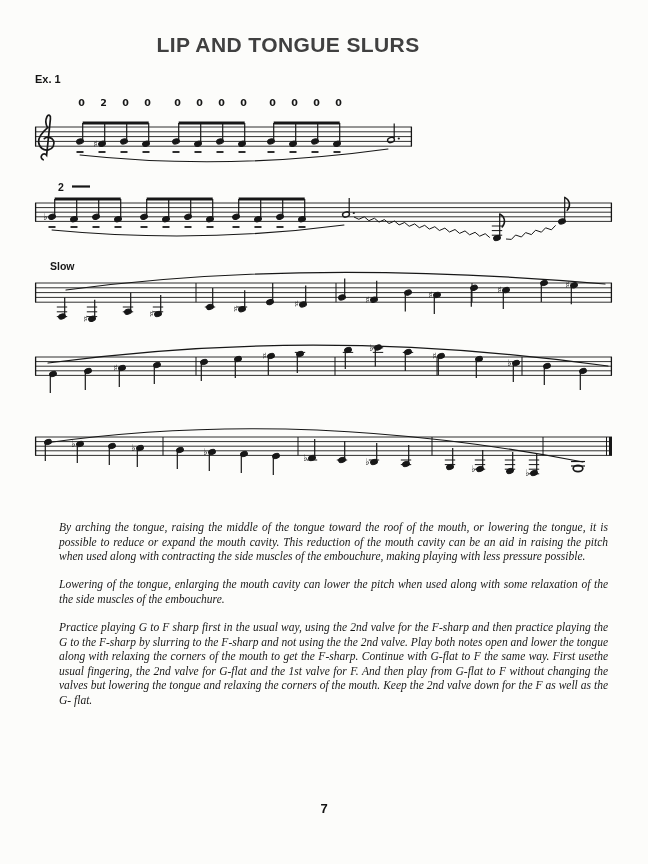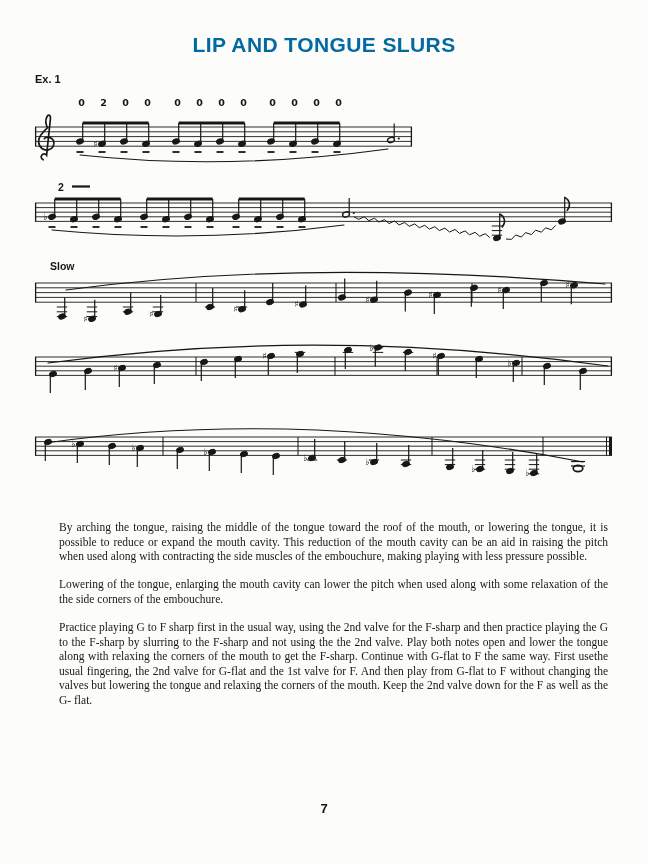--- a/index.html
+++ b/index.html
@@ -4,35 +4,35 @@
 <style>
   html,body{margin:0;padding:0;}
   body{
     width:648px;height:864px;position:relative;overflow:hidden;
     background:#fcfcfa;color:#1b1b1b;
     font-family:"Liberation Serif", serif;
   }
   .page-title{
     position:absolute;top:33px;left:0;width:576px;text-align:center;
     font-family:"Liberation Sans", sans-serif;font-weight:bold;
-    font-size:21px;letter-spacing:.4px;color:#0369a1;padding-left:36px;
+    font-size:21px;letter-spacing:.4px;color:#404040;
   }
   .ex-label{
     position:absolute;top:73px;left:35px;
     font-family:"Liberation Sans", sans-serif;font-weight:bold;font-size:11px;color:#141414;
   }
   #notation{position:absolute;top:0;left:0;}
   .sv-tempo{font:bold 10.5px "Liberation Sans", sans-serif;fill:#161616;}
   .sv-finger{font:bold 9.5px "DejaVu Sans", sans-serif;fill:#161616;text-anchor:middle;}
   .sv-acc{font:9px "DejaVu Sans", sans-serif;fill:#161616;text-anchor:end;}
   .text-block{
     position:absolute;top:520px;left:59px;width:549px;
     font-size:11.5px;line-height:14.6px;text-align:justify;color:#181818;
   }
-  .text-block p{margin:0 0 13.5px 0;}
+  .text-block p{margin:0 0 13.5px 0;font-style:italic;}
   .page-number{
     position:absolute;top:801px;left:0;width:648px;text-align:center;
     font-family:"Liberation Sans", sans-serif;font-weight:bold;font-size:13px;color:#141414;
   }
 </style>
 </head>
 <body>
 
 <div>
   <div class="page-title">LIP AND TONGUE SLURS</div>
@@ -364,18 +364,18 @@
         <line x1="528.8" y1="469.20000000000005" x2="539.2" y2="469.20000000000005" stroke="#171717" stroke-width="1"></line>
         <line x1="528.8" y1="473.80000000000007" x2="539.2" y2="473.80000000000007" stroke="#171717" stroke-width="1"></line>
         <ellipse cx="578" cy="468.5" rx="4.8" ry="3.1" fill="none" stroke="#171717" stroke-width="1.7"></ellipse>
         <line x1="571" y1="461.5" x2="585" y2="461.5" stroke="#171717" stroke-width="1.2"></line>
         <line x1="571" y1="466" x2="585" y2="466" stroke="#171717" stroke-width="1.2"></line>
       </g>
     </svg>
 
   <div class="text-block">
     <p>By arching the tongue, raising the middle of the tongue toward the roof of the mouth, or lowering the tongue, it is possible to reduce or expand the mouth cavity.  This reduction of the mouth cavity can be an aid in raising the pitch when used along with contracting the side muscles of the embouchure, making playing with less pressure possible.</p>
-    <p>Lowering of the tongue, enlarging the mouth cavity can lower the pitch when used along with some relaxation of the the side corners of the embouchure.</p>
+    <p>Lowering of the tongue, enlarging the mouth cavity can lower the pitch when used along with some relaxation of the the side muscles of the embouchure.</p>
     <p>Practice playing G to F sharp first in the usual way, using the 2nd valve for the F-sharp and then practice playing the G to the F-sharp by slurring to the F-sharp and not using the the 2nd valve.  Play both notes open and lower the tongue along with relaxing the corners of the mouth to get the F-sharp.  Continue with G-flat to F the same way.  First usethe usual fingering, the 2nd valve for  G-flat and the 1st valve for F.  And then play from G-flat to F without changing the valves but lowering the tongue and relaxing the corners of the mouth.   Keep the 2nd valve down for the F as well as the G- flat.</p>
   </div>
 
   <div class="page-number">7</div>
 </div>
 
 </body></html>

